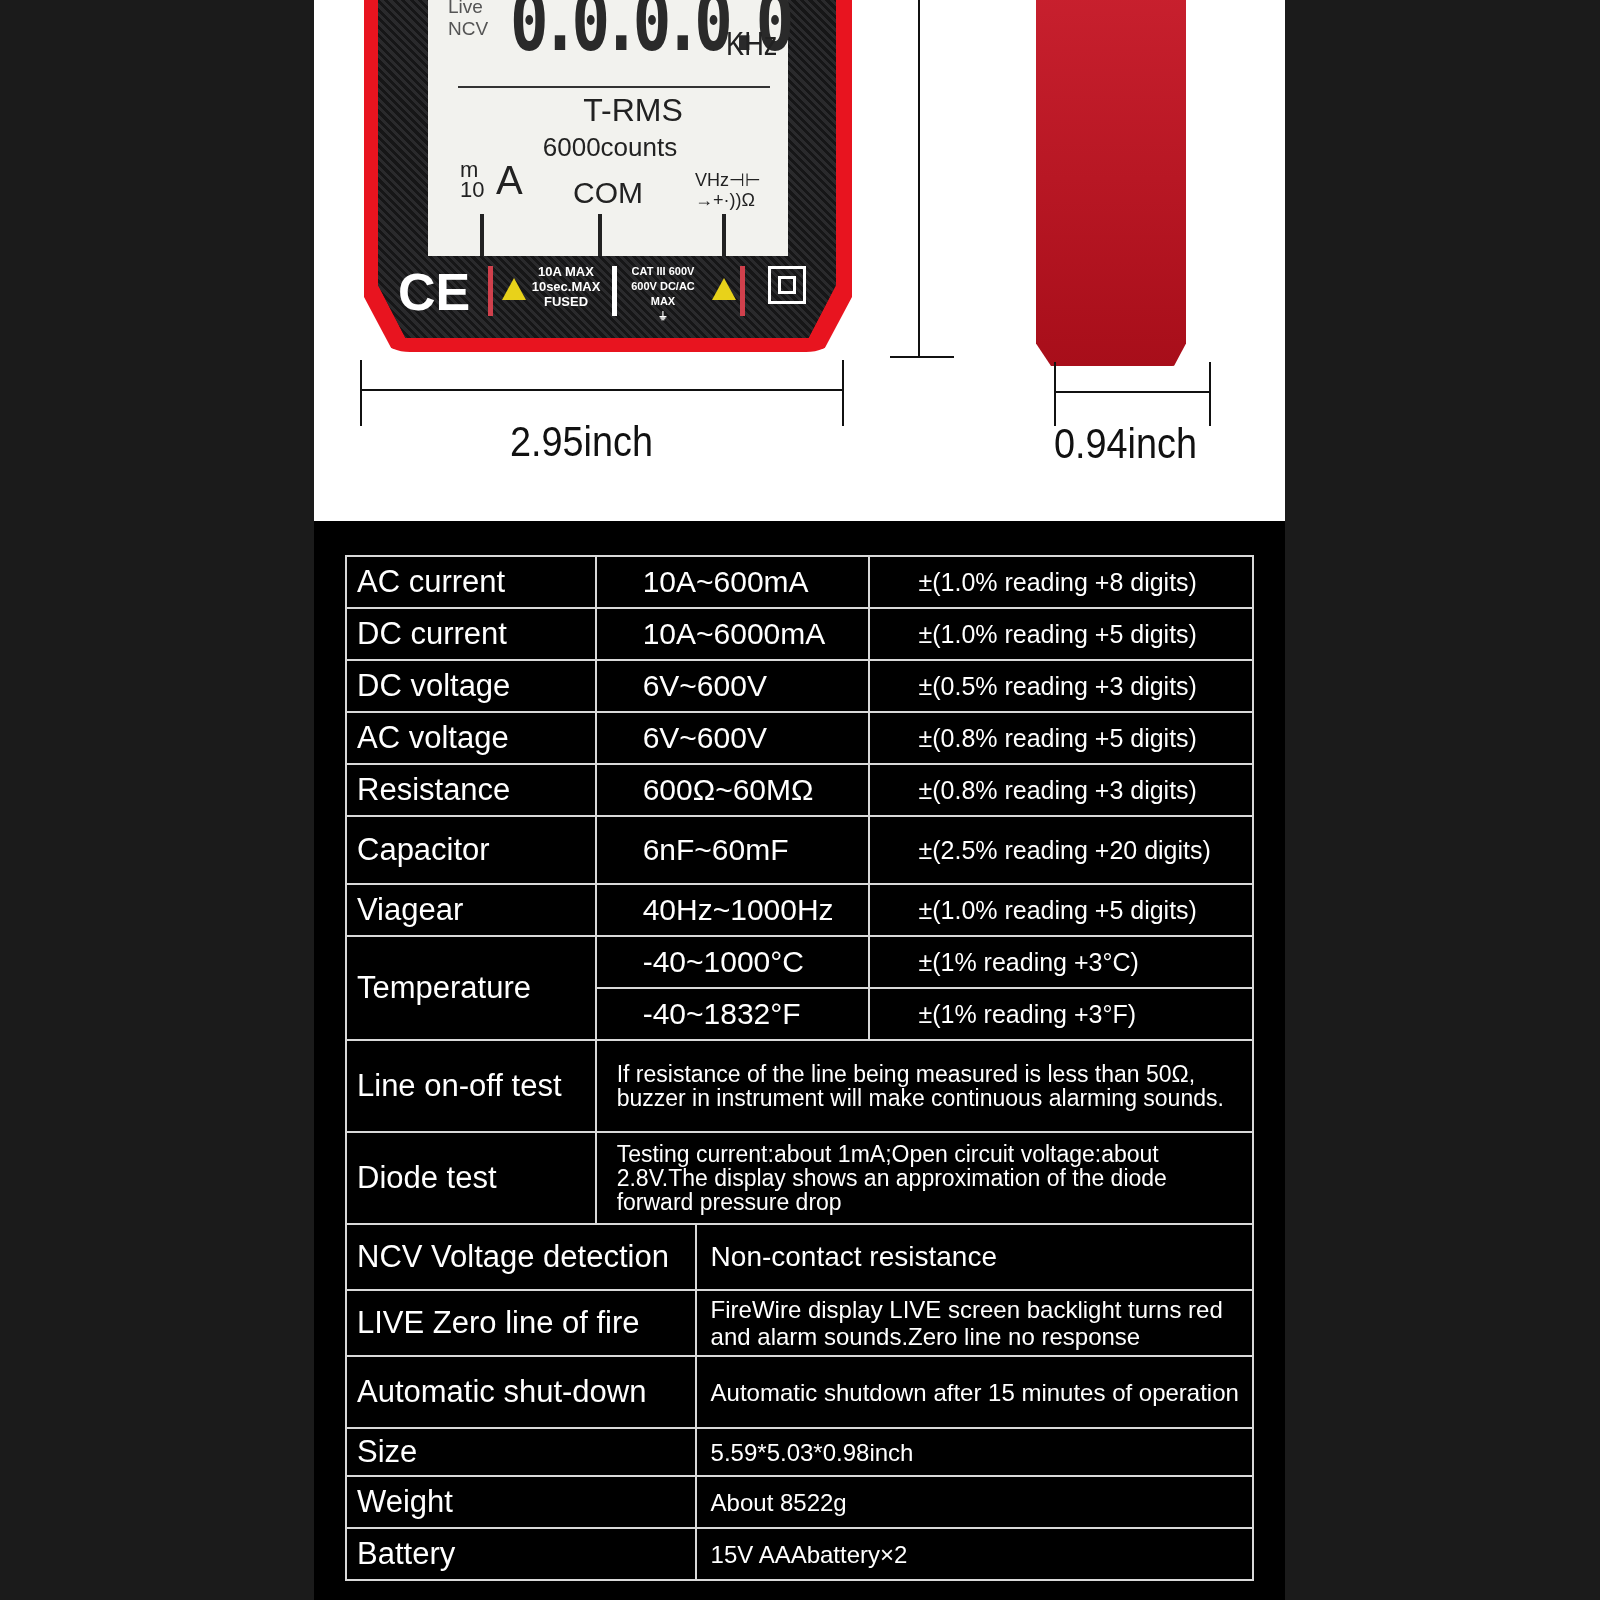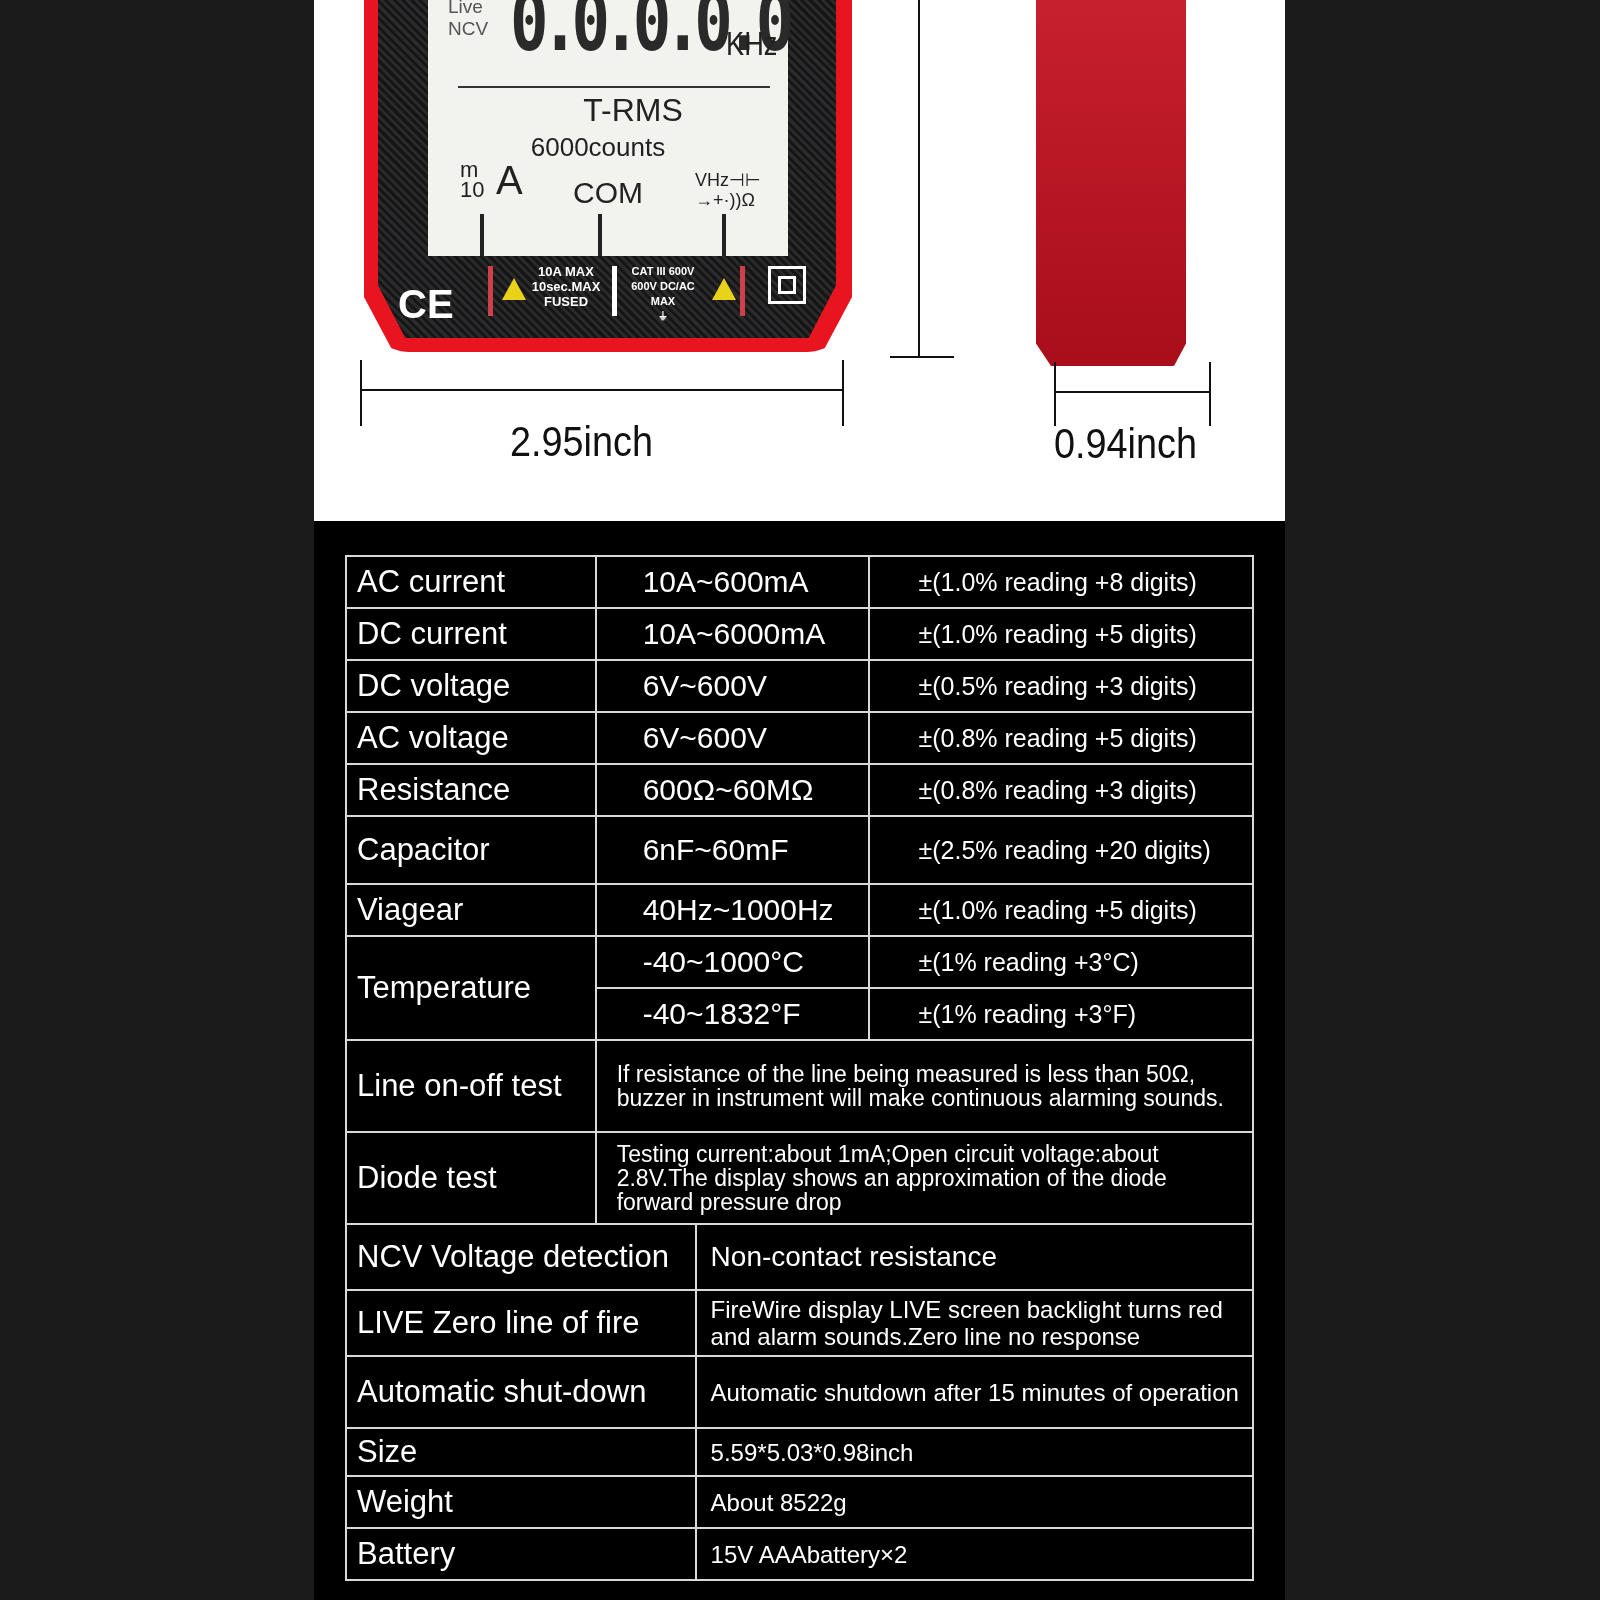--- a/index.html
+++ b/index.html
@@ -14,29 +14,29 @@
   .meter-inner { position:absolute; left:14px; top:0; width:458px; height:378px; background:#1c1c1e;
            clip-path:polygon(0 0,100% 0,100% 86%,94% 100%,6% 100%,0 86%);
            background-image:repeating-linear-gradient(45deg,#2a2a2c 0 3px,#161617 3px 6px); }
   .lcd { position:absolute; left:50px; top:0; width:360px; height:296px; background:#f2f2ee; }
   .lcd .lbl-live { position:absolute; left:20px; top:36px; font-size:19px; line-height:22px; color:#555; }
   .lcd .digits { position:absolute; left:82px; top:22px; font-family:"DejaVu Sans Mono", monospace; font-size:82px;
            line-height:80px; color:#2a2a2a; letter-spacing:-10px; font-weight:bold; transform:scaleX(0.78); transform-origin:left; }
   .lcd .khz { position:absolute; left:298px; top:64px; font-size:34px; color:#222; transform:scaleX(0.8); transform-origin:left; }
   .lcd .rule { position:absolute; left:30px; right:18px; top:126px; height:2px; background:#333; }
   .lcd .trms { position:absolute; left:0; width:330px; text-align:center; top:132px; font-size:32px; color:#222;margin-left:40px; }
-  .lcd .counts { position:absolute; left:0; width:340px; text-align:center; top:172px; font-size:26px; color:#222; }
+  .lcd .counts { position:absolute; left:12px; width:340px; text-align:center; top:172px; font-size:26px; color:#222; }
   .lcd .jack { position:absolute; color:#222; }
   .lcd .jack-ma { left:32px; top:200px; font-size:22px; line-height:20px; }
   .lcd .jack-ma b { position:absolute; left:36px; top:10px; font-size:40px; font-weight:normal; }
   .lcd .jack-com { left:145px; top:216px; font-size:30px; }
   .lcd .jack-v { left:267px; top:210px; font-size:18px; line-height:20px; }
   .lcd .tick { position:absolute; width:4px; height:42px; top:254px; background:#222; }
   .strip { position:absolute; left:0; right:0; top:296px; height:60px; color:#fff; }
-  .strip .ce { position:absolute; left:20px; top:6px; font-size:40px; font-weight:bold;margin-top:20px; }
+  .strip .ce { position:absolute; left:20px; top:6px; font-size:52px; font-weight:bold; }
   .strip .bar { position:absolute; top:10px; width:5px; height:50px; }
   .strip .txt { position:absolute; top:8px; font-size:13px; font-weight:bold; line-height:15px; text-align:center; }
   .strip .warn { position:absolute; top:22px; width:0; height:0; border-left:12px solid transparent;
            border-right:12px solid transparent; border-bottom:22px solid #e8d21a; }
   .strip .dbl { position:absolute; right:30px; top:10px; width:32px; height:32px; border:3px solid #fff; }
   .strip .dbl i { position:absolute; left:7px; top:7px; width:12px; height:12px; border:3px solid #fff; }
 
   .side { position:absolute; left:722px; top:-10px; width:150px; height:376px; background:linear-gradient(#c8202e,#a80e1a);
           border-radius:0 0 14px 14px; clip-path:polygon(0 0,100% 0,100% 94%,92% 100%,10% 100%,0 94%); }
   .dim-line { position:absolute; background:#111; }

